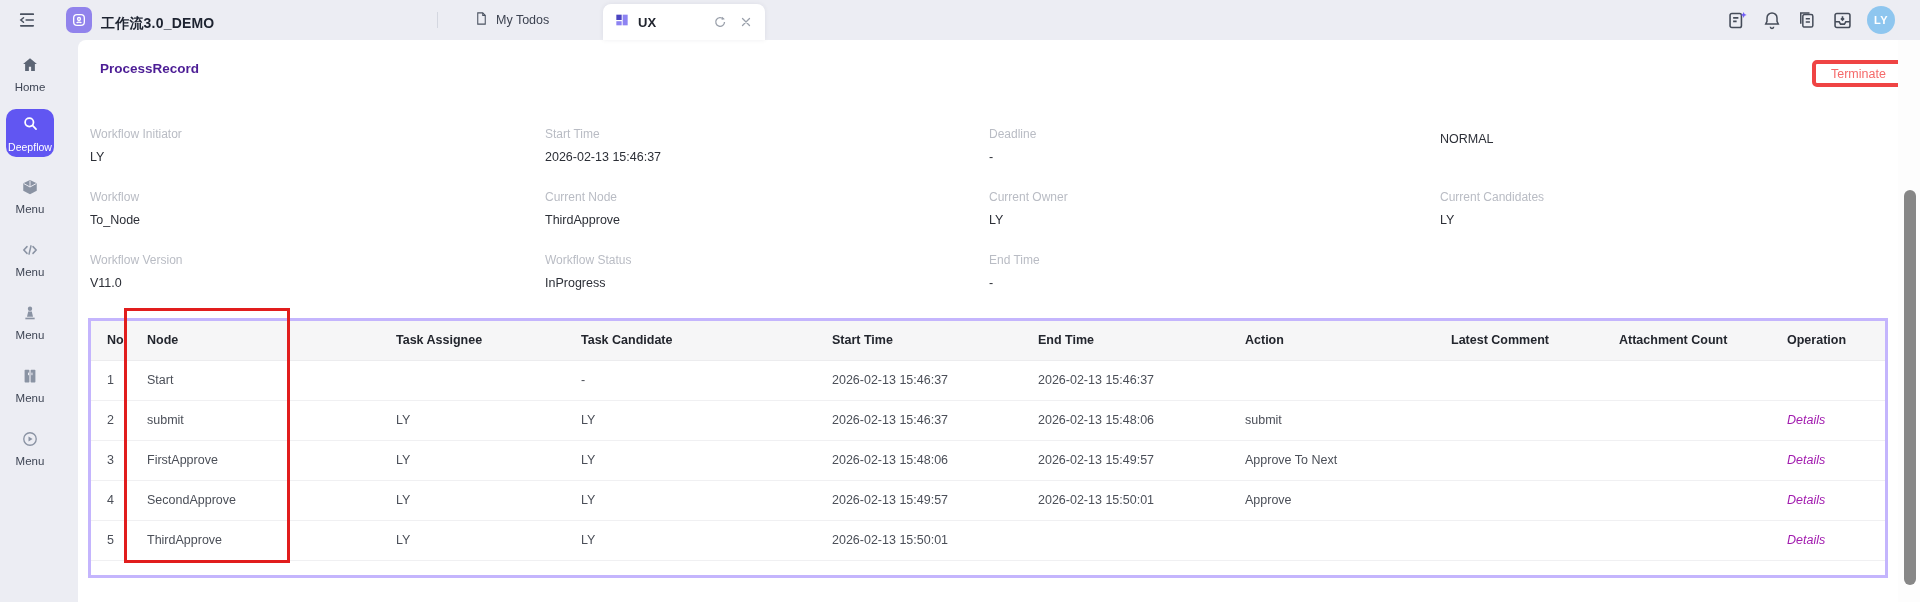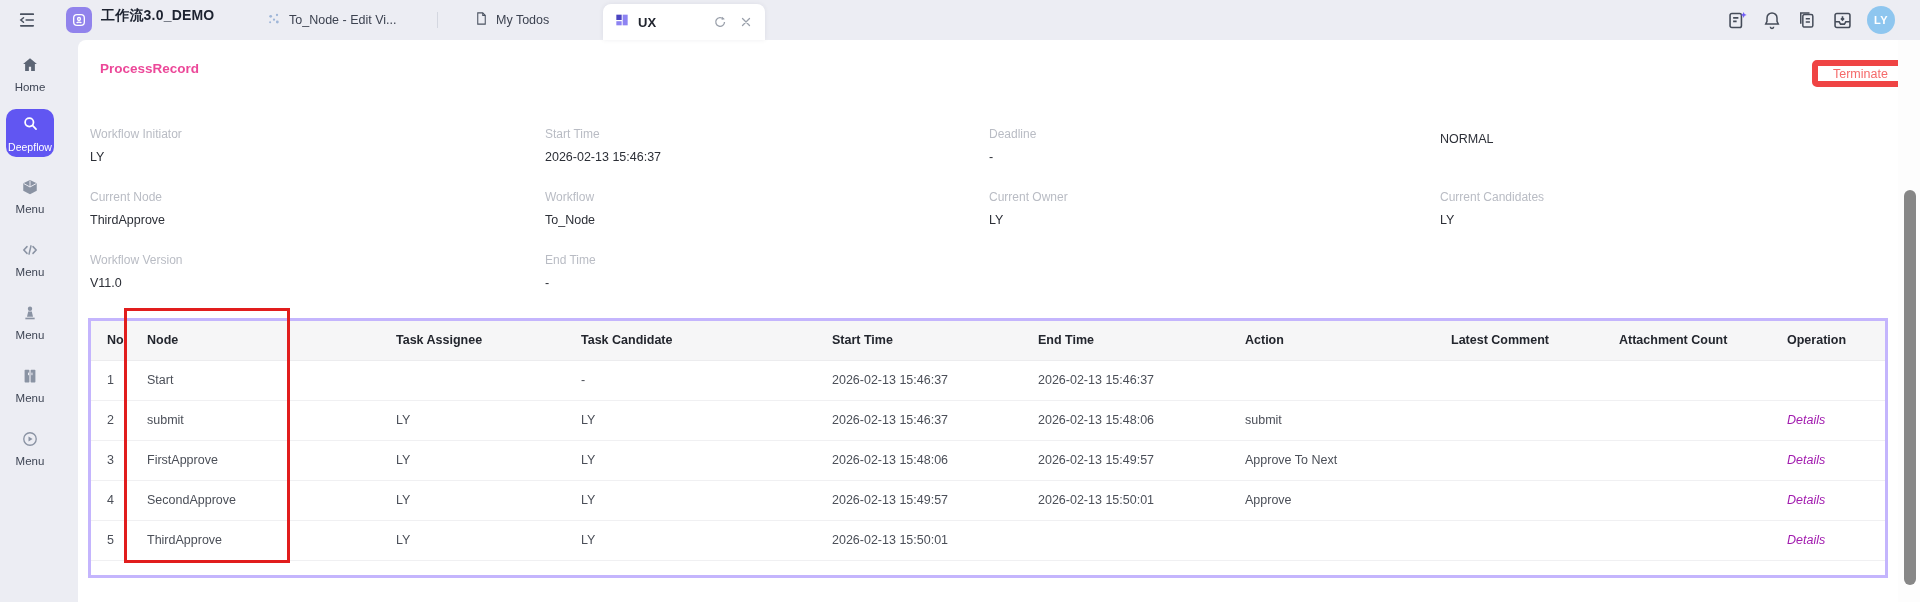--- a/index.html
+++ b/index.html
@@ -7,21 +7,21 @@
   body {
     position: relative;
     background: #ecedf3;
     font-family: "Liberation Sans", sans-serif;
     overflow: hidden;
     color: #2d3038;
   }
   
   .topbar { position:absolute; top:0; left:0; width:1920px; height:40px; background:#ecedf3; z-index:5; }
   .collapse-btn { position:absolute; left:17px; top:10px; width:20px; height:20px; cursor:pointer; }
-  .app { position:absolute; left:66px; top:7px; height:26px; display:flex; align-items:flex-start; gap:9px; }
+  .app { position:absolute; left:66px; top:7px; height:26px; display:flex; align-items:flex-end; gap:9px; }
   .app-icon { width:26px; height:26px; border-radius:7px; background:#9183ec; display:flex; align-items:center; justify-content:center; }
   .app-title { font-weight:bold; font-size:14px; color:#1d2330; letter-spacing:.2px; }
   .tab { position:absolute; top:0; height:40px; display:flex; align-items:center; gap:7px; font-size:12.5px; color:#3c4250; cursor:pointer; }
   .tab1 { left:266px; } .tab2 { left:474px; }
   .tab-sep { position:absolute; left:437px; top:12px; width:1px; height:16px; background:#d4d7e0; }
   .tab-active { position:absolute; left:603px; top:4px; width:162px; height:36px; background:#ffffff;
     border-radius:8px 8px 0 0; display:flex; align-items:center; gap:8px; padding:0 11px;
     box-shadow:0 0 5px rgba(30,35,60,.07); cursor:default; }
   .tab-active .tab-title { font-weight:bold; font-size:13px; color:#20242e; }
   .tab-tools { margin-left:auto; display:flex; align-items:center; gap:9px; }
@@ -34,23 +34,23 @@
   .sidebar { position:absolute; left:0; top:40px; width:60px; height:562px; background:#ecedf3;
     display:flex; flex-direction:column; align-items:center; padding-top:16px; z-index:4; }
   .side-item { width:56px; height:36px; display:flex; flex-direction:column; align-items:center;
     justify-content:center; gap:3px; margin-bottom:20px; cursor:pointer; }
   .side-item .lbl { font-size:11.5px; color:#3e4554; }
   .side-item.active { width:48px; height:48px; background:#6156f2; border-radius:10px; margin-bottom:21px; gap:4px; }
   .side-item.active .lbl { color:#ffffff; font-size:10.5px; }
   
   .main-panel { position:absolute; left:78px; top:40px; width:1820px; height:562px; background:#ffffff;
     border-top-left-radius:8px; z-index:3; }
-  .page-title { position:absolute; left:22px; top:21px; font-size:13.5px; font-weight:bold; color:#ec4899; }
+  .page-title { position:absolute; left:22px; top:21px; font-size:13.5px; font-weight:bold; color:#4c1d95; }
   .terminate-btn { position:absolute; left:1734px; top:20px; min-width:78px; height:27px; padding:0 15px;
-    background:#fff; border:6px solid #ef4444; border-radius:5px; color:#f56a6a; font-size:12.5px;
+    background:#fff; border:4px solid #ef4444; border-radius:5px; color:#f56a6a; font-size:12.5px;
     display:flex; align-items:center; justify-content:center; cursor:pointer;
     font-family:"Liberation Sans", sans-serif; }
   .details { position:absolute; left:12px; top:83px; display:grid;
     grid-template-columns:455px 444px 451px 400px; grid-auto-rows:63px; }
   .d-label { font-size:12px; color:#b9bcc4; padding-top:4px; }
   .d-value { margin-top:9px; font-size:12.5px; color:#2c2f37; }
   
   .table-wrap { position:absolute; left:10px; top:278px; width:1800px; border:3px solid #c4b5fd; }
   table { width:100%; border-collapse:collapse; table-layout:fixed; }
   th { height:39px; background:#f6f6f7; font-size:12.5px; font-weight:bold; color:#23262e;
@@ -80,32 +80,20 @@
     <div class="app-icon">
       <svg width="16" height="16" viewBox="0 0 24 24" fill="none" stroke="#ffffff" stroke-width="2">
         <rect x="4" y="4" width="16" height="16" rx="5"></rect>
           <circle cx="12" cy="10.5" r="2.2"></circle>
           <path d="M8.5 16.5c1-1.6 6-1.6 7 0"></path>
       </svg>
     </div>
     <div class="app-title">工作流3.0_DEMO</div>
   </div>
 
-  <div class="tab tab1">
-    <span>
-      <svg width="16" height="16" viewBox="0 0 24 24" fill="#9fb6d8">
-        <circle cx="7" cy="8" r="2.1"></circle>
-          <circle cx="16.5" cy="6" r="1.7"></circle>
-          <circle cx="12" cy="13" r="1.7"></circle>
-          <circle cx="6.2" cy="17" r="1.5"></circle>
-          <circle cx="17" cy="16.5" r="2.1"></circle>
-      </svg>
-    </span>
-    <span>To_Node - Edit Vi...</span>
-  </div>
   <div class="tab-sep"></div>
   <div class="tab tab2">
     <span>
       <svg width="15" height="15" viewBox="0 0 24 24" fill="none" stroke="#4a5260" stroke-width="1.7">
         <path d="M6 3h8l4 4v14H6z"></path>
           <path d="M14 3v4h4"></path>
       </svg>
     </span>
     <span>My Todos</span>
   </div>
@@ -247,38 +235,42 @@
         <div class="d-value">2026-02-13 15:46:37</div>
       </div>
     <div>
         <div class="d-label">Deadline</div>
         <div class="d-value">-</div>
       </div>
     <div>
         <div class="d-value">NORMAL</div>
       </div>
     <div>
+        <div class="d-label">Workflow</div>
+        <div class="d-value">To_Node</div>
+      </div>
+    <div>
         <div class="d-label">Current Node</div>
         <div class="d-value">ThirdApprove</div>
       </div>
     <div>
-        <div class="d-label">Workflow</div>
-        <div class="d-value">To_Node</div>
-      </div>
-    <div>
         <div class="d-label">Current Owner</div>
         <div class="d-value">LY</div>
       </div>
     <div>
         <div class="d-label">Current Candidates</div>
         <div class="d-value">LY</div>
       </div>
     <div>
         <div class="d-label">Workflow Version</div>
         <div class="d-value">V11.0</div>
+      </div>
+    <div>
+        <div class="d-label">Workflow Status</div>
+        <div class="d-value">InProgress</div>
       </div>
     <div>
         <div class="d-label">End Time</div>
         <div class="d-value">-</div>
       </div>
     <div></div>
   </div>
 
   <div class="table-wrap">
     <table>

